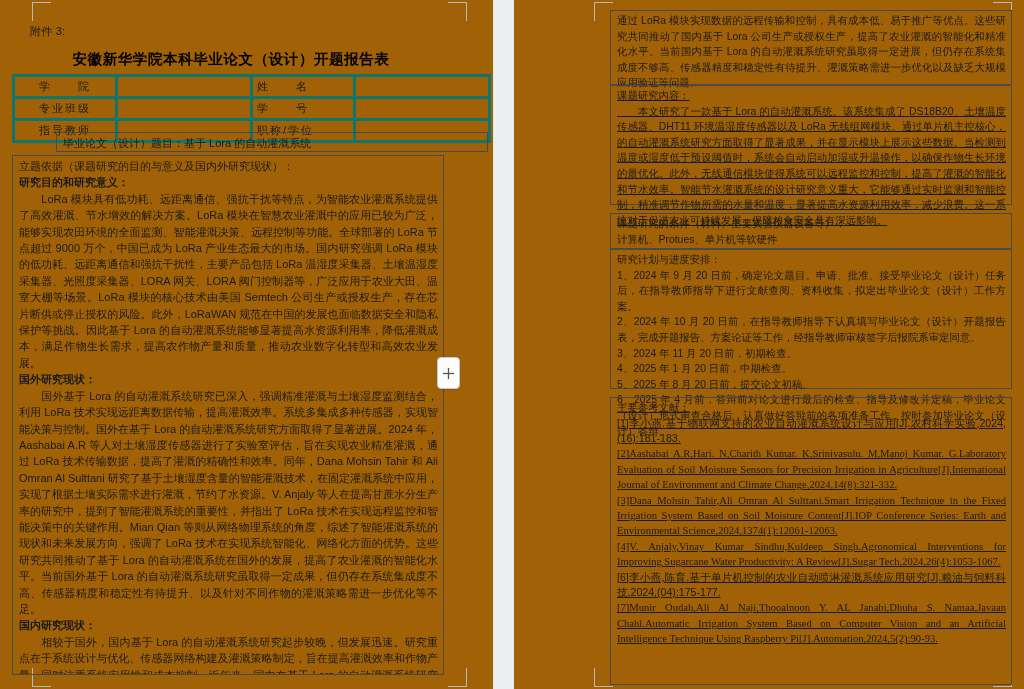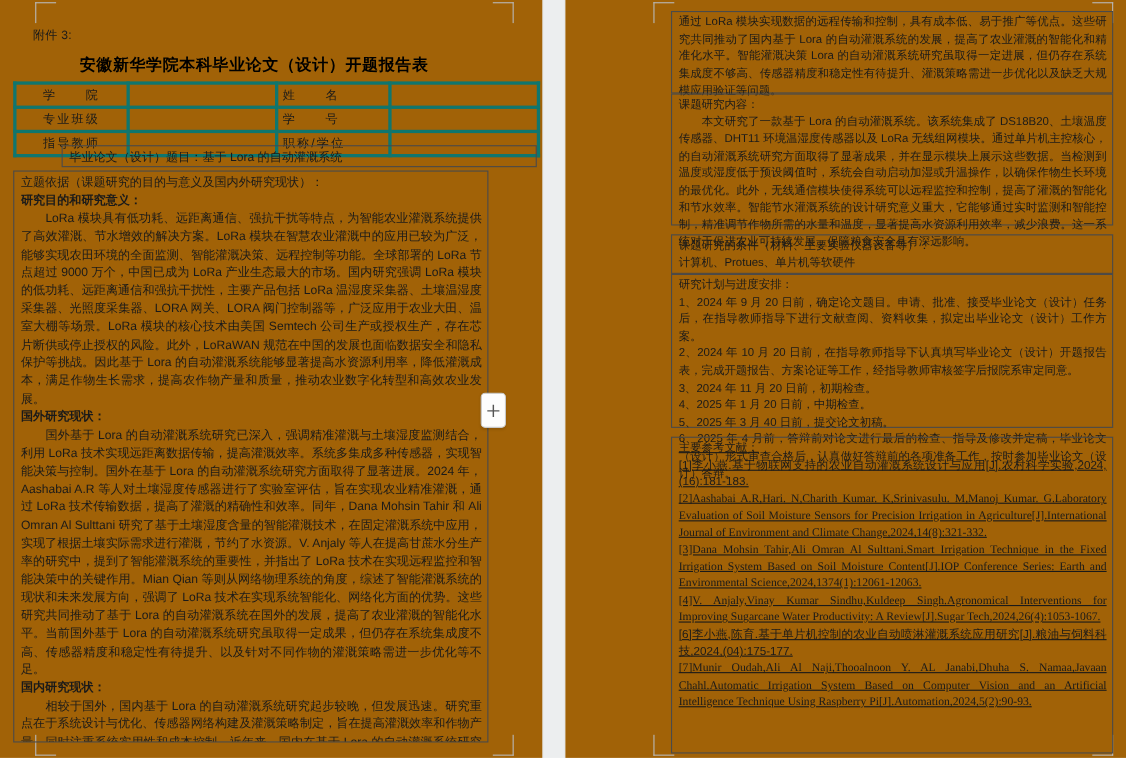--- a/index.html
+++ b/index.html
@@ -156,21 +156,21 @@
     box-sizing: border-box;
     padding: 2px 5px 2px 6px;
     font-size: 10.4px;
     line-height: 15.6px;
     color: #1a1a1a;
     font-family: "Liberation Sans", "DejaVu Sans", sans-serif;
     text-align: justify;
     text-justify: inter-ideograph;
   }
   .rp-cont   { top: 10px;  height: 75px; }
-  .rp-content{ top: 85px;  height: 120px; }
+  .rp-content{ top: 85px;  height: 120px; text-decoration: underline; }
   .rp-cond   { top: 213px; height: 36px; }
   .rp-plan   { top: 249px; height: 140px; }
   .rp-refs   { top: 397px; height: 288px; overflow: hidden; text-decoration: underline; }
 
   .rp-box p { margin: 0; }
   .ref {
     font-family: "Liberation Serif", "DejaVu Serif", serif;
     font-size: 10.6px;
     line-height: 15.4px;
     text-align: justify;
@@ -240,40 +240,40 @@
 
   <div class="page page-right">
 
     <div class="crop crop-tl" style="left:80px;  top:2px;"></div>
     <div class="crop crop-tr" style="right:12px; top:2px;"></div>
     <div class="crop crop-bl" style="left:80px;  bottom:2px;"></div>
     <div class="crop crop-br" style="right:12px; bottom:2px;"></div>
   </div>
 
   <div class="rp-box rp-cont">
-    <p class="para">通过 LoRa 模块实现数据的远程传输和控制，具有成本低、易于推广等优点。这些研究共同推动了国内基于 Lora 的自动灌溉系统的发展，提高了农业灌溉的智能化和精准化水平。智能灌溉决策 Lora 的自动灌溉系统研究虽取得一定进展，但仍存在系统集成度不够高、传感器精度和稳定性有待提升、灌溉策略需进一步优化以及缺乏大规模应用验证等问题。</p>
+    <p class="para">通过 LoRa 模块实现数据的远程传输和控制，具有成本低、易于推广等优点。这些研究共同推动了国内基于 Lora 公司生产或授权生产，提高了农业灌溉的智能化和精准化水平。当前国内基于 Lora 的自动灌溉系统研究虽取得一定进展，但仍存在系统集成度不够高、传感器精度和稳定性有待提升、灌溉策略需进一步优化以及缺乏大规模应用验证等问题。</p>
   </div>
 
   <div class="rp-box rp-content">
     <p class="para">课题研究内容：</p>
     <p class="para">　　本文研究了一款基于 Lora 的自动灌溉系统。该系统集成了 DS18B20、土壤温度传感器、DHT11 环境温湿度传感器以及 LoRa 无线组网模块。通过单片机主控核心，的自动灌溉系统研究方面取得了显著成果，并在显示模块上展示这些数据。当检测到温度或湿度低于预设阈值时，系统会自动启动加湿或升温操作，以确保作物生长环境的最优化。此外，无线通信模块使得系统可以远程监控和控制，提高了灌溉的智能化和节水效率。智能节水灌溉系统的设计研究意义重大，它能够通过实时监测和智能控制，精准调节作物所需的水量和温度，显著提高水资源利用效率，减少浪费。这一系统对于促进农业可持续发展，保障粮食安全具有深远影响。</p>
   </div>
 
   <div class="rp-box rp-cond">
     <p class="para">课题研究的条件（材料、主要实验仪器设备等）：</p>
     <p class="para">计算机、Protues、单片机等软硬件</p>
   </div>
 
   <div class="rp-box rp-plan">
     <p class="para">研究计划与进度安排：</p>
     <p class="para">1、2024 年 9 月 20 日前，确定论文题目。申请、批准、接受毕业论文（设计）任务后，在指导教师指导下进行文献查阅、资料收集，拟定出毕业论文（设计）工作方案。</p>
     <p class="para">2、2024 年 10 月 20 日前，在指导教师指导下认真填写毕业论文（设计）开题报告表，完成开题报告、方案论证等工作，经指导教师审核签字后报院系审定同意。</p>
     <p class="para">3、2024 年 11 月 20 日前，初期检查。</p>
     <p class="para">4、2025 年 1 月 20 日前，中期检查。</p>
-    <p class="para">5、2025 年 3 月 40 日前，提交论文初稿。</p>
+    <p class="para">5、2025 年 8 月 20 日前，提交论文初稿。</p>
     <p class="para">6、2025 年 4 月前，答辩前对论文进行最后的检查、指导及修改并定稿，毕业论文（设计）形式审查合格后，认真做好答辩前的各项准备工作，按时参加毕业论文（设计）答辩。</p>
   </div>
 
   <div class="rp-box rp-refs">
     <p class="para">主要参考文献：</p>
     <p class="para ref ref-cn">[1]李小燕.基于物联网支持的农业自动灌溉系统设计与应用[J].农村科学实验,2024,(16):181-183.</p>
     <p class="para ref">[2]Aashabai A.R,Hari. N,Charith Kumar. K,Srinivasulu. M,Manoj Kumar. G.Laboratory Evaluation of Soil Moisture Sensors for Precision Irrigation in Agriculture[J].International Journal of Environment and Climate Change,2024,14(8):321-332.</p>
     <p class="para ref">[3]Dana Mohsin Tahir,Ali Omran Al Sulttani.Smart Irrigation Technique in the Fixed Irrigation System Based on Soil Moisture Content[J].IOP Conference Series: Earth and Environmental Science,2024,1374(1):12061-12063.</p>
     <p class="para ref">[4]V. Anjaly,Vinay Kumar Sindhu,Kuldeep Singh.Agronomical Interventions for Improving Sugarcane Water Productivity: A Review[J].Sugar Tech,2024,26(4):1053-1067.</p>
     <p class="para ref ref-cn">[6]李小燕,陈育.基于单片机控制的农业自动喷淋灌溉系统应用研究[J].粮油与饲料科技,2024,(04):175-177.</p>

